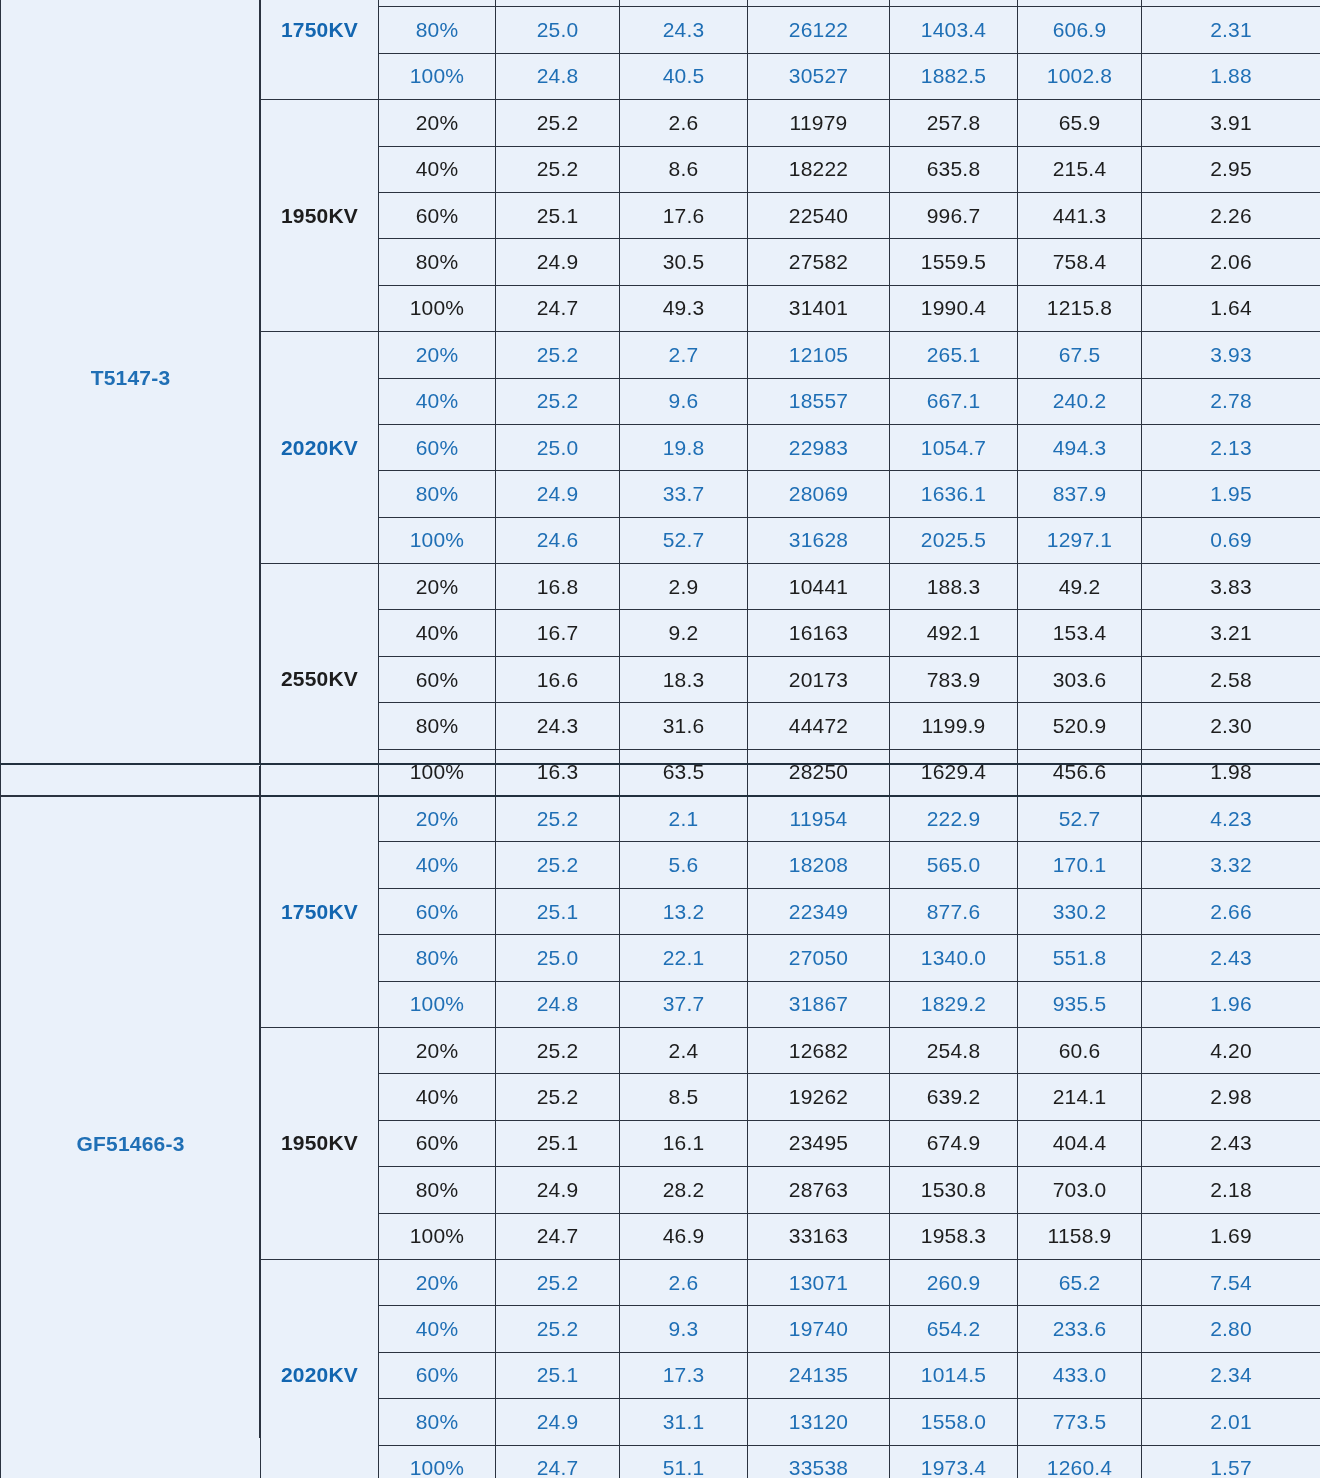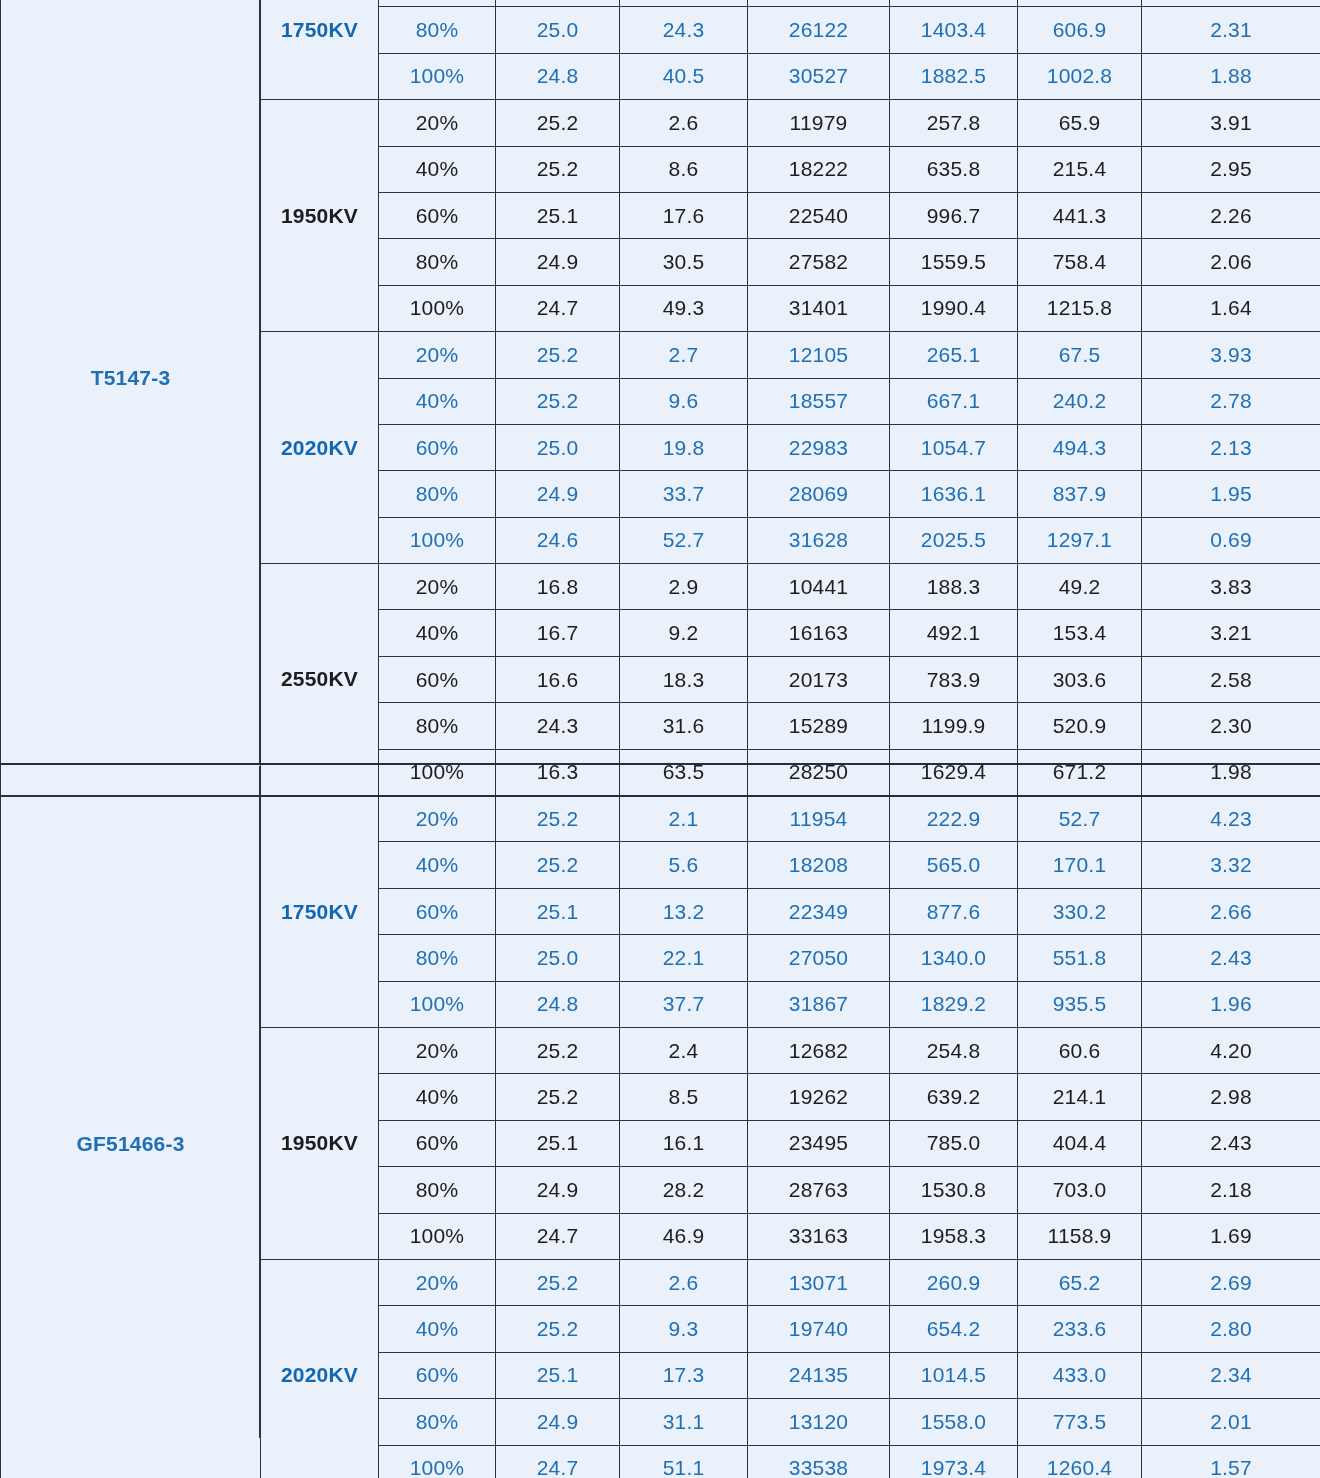--- a/index.html
+++ b/index.html
@@ -259,32 +259,32 @@
           <td>18.3</td>
           <td>20173</td>
           <td>783.9</td>
           <td>303.6</td>
           <td>2.58</td>
         </tr>
         <tr>
           <td>80%</td>
           <td>24.3</td>
           <td>31.6</td>
-          <td>15289</td>
+          <td>44472</td>
           <td>1199.9</td>
           <td>520.9</td>
           <td>2.30</td>
         </tr>
         <tr>
           <td>100%</td>
           <td>16.3</td>
           <td>63.5</td>
           <td>28250</td>
           <td>1629.4</td>
-          <td>671.2</td>
+          <td>456.6</td>
           <td>1.98</td>
         </tr>
         <tr class="blue section-break">
           <td class="model sec-top" rowspan="15">GF51466-3</td>
           <td class="kv blue" rowspan="5">1750KV</td>
           <td>20%</td>
           <td>25.2</td>
           <td>2.1</td>
           <td>11954</td>
           <td>222.9</td>
@@ -344,21 +344,21 @@
           <td>19262</td>
           <td>639.2</td>
           <td>214.1</td>
           <td>2.98</td>
         </tr>
         <tr>
           <td>60%</td>
           <td>25.1</td>
           <td>16.1</td>
           <td>23495</td>
-          <td>785.0</td>
+          <td>674.9</td>
           <td>404.4</td>
           <td>2.43</td>
         </tr>
         <tr>
           <td>80%</td>
           <td>24.9</td>
           <td>28.2</td>
           <td>28763</td>
           <td>1530.8</td>
           <td>703.0</td>
@@ -374,21 +374,21 @@
           <td>1.69</td>
         </tr>
         <tr class="blue">
           <td class="kv blue" rowspan="5">2020KV</td>
           <td>20%</td>
           <td>25.2</td>
           <td>2.6</td>
           <td>13071</td>
           <td>260.9</td>
           <td>65.2</td>
-          <td>2.69</td>
+          <td>7.54</td>
         </tr>
         <tr class="blue">
           <td>40%</td>
           <td>25.2</td>
           <td>9.3</td>
           <td>19740</td>
           <td>654.2</td>
           <td>233.6</td>
           <td>2.80</td>
         </tr>

